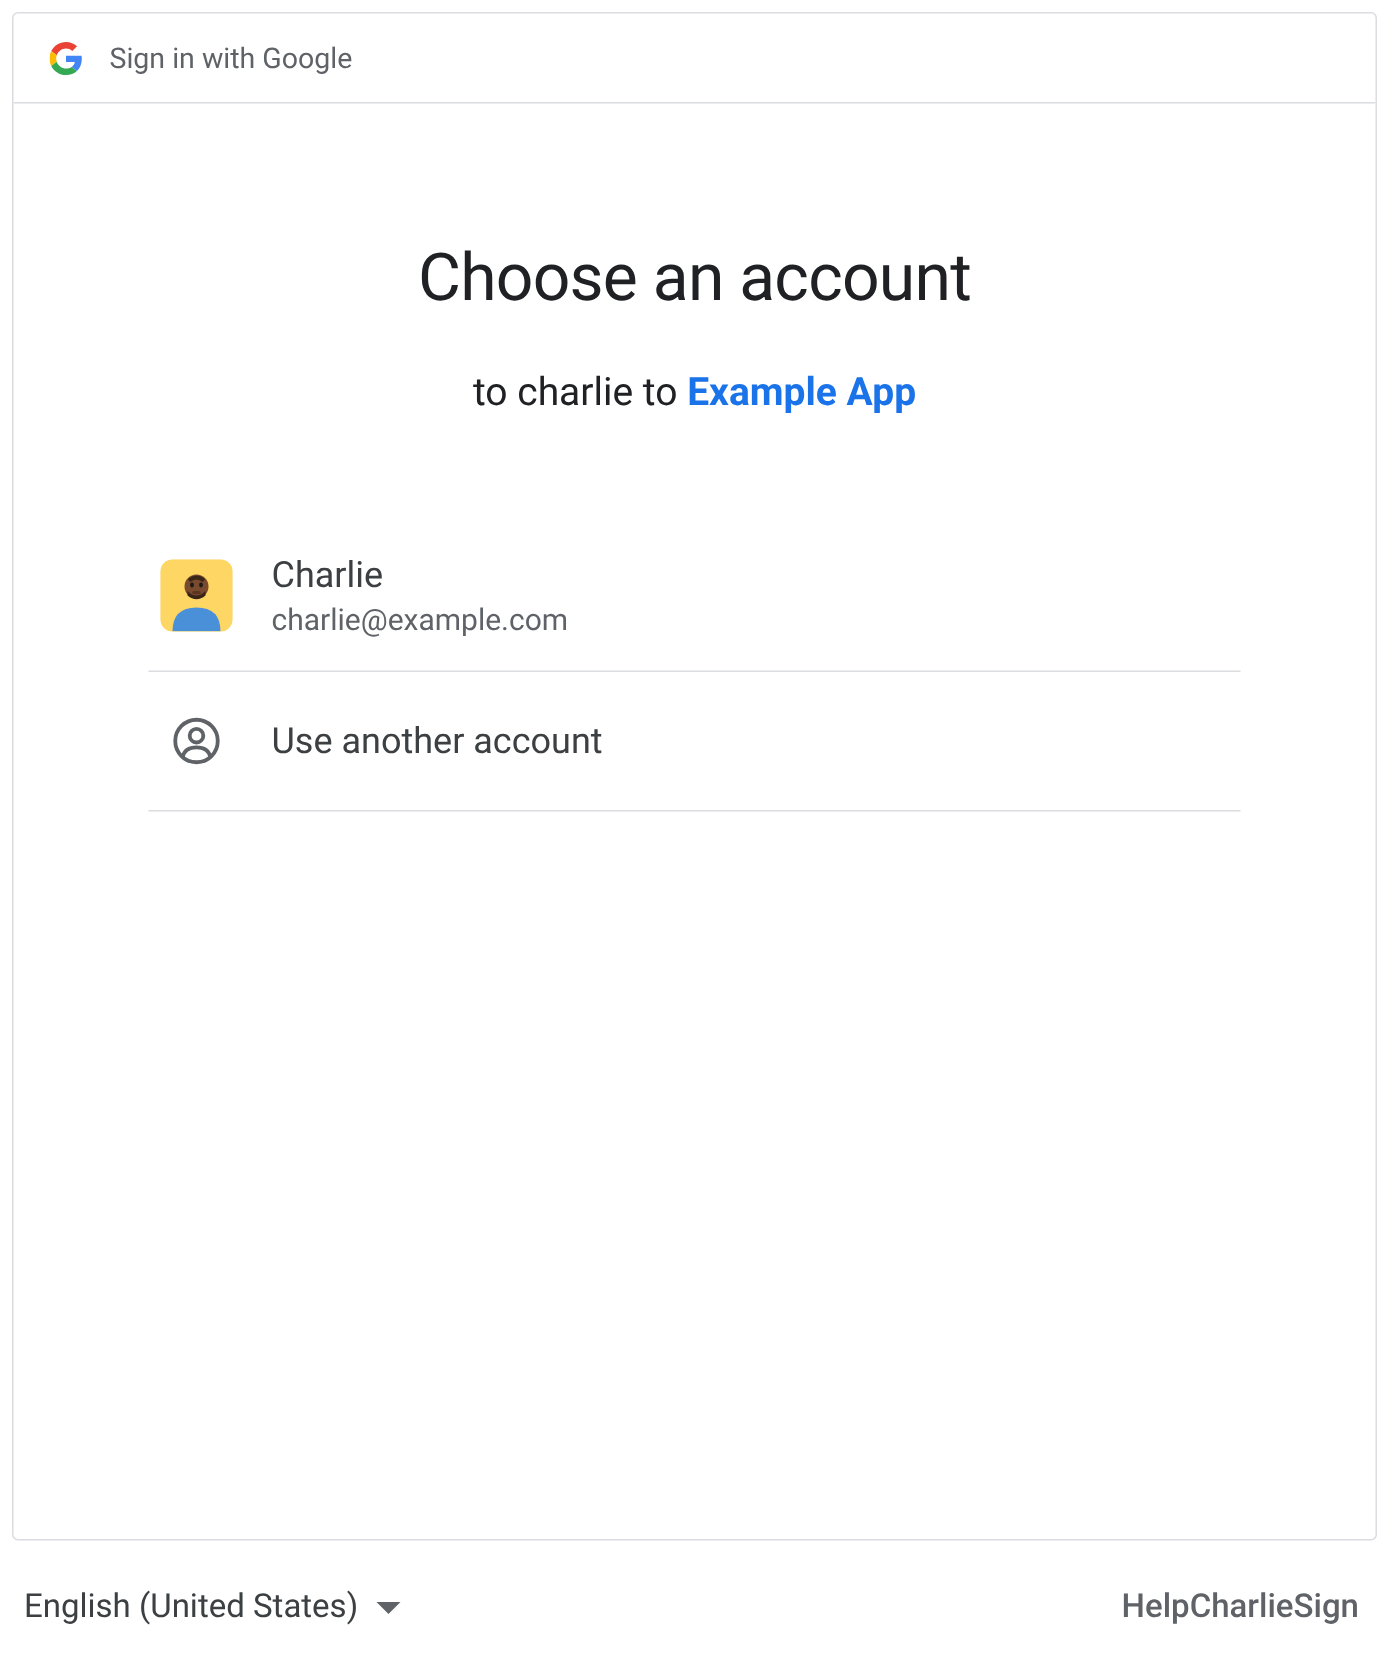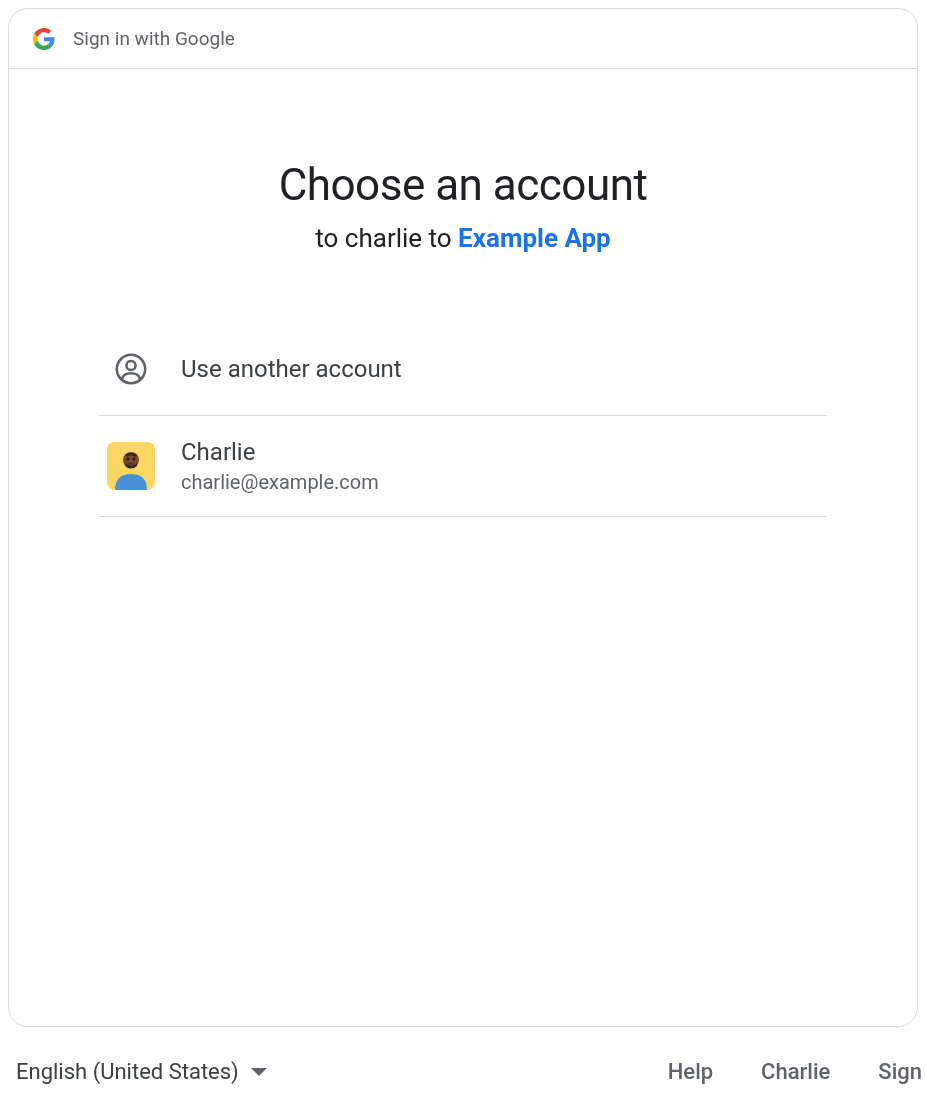--- a/index.html
+++ b/index.html
@@ -13,21 +13,21 @@
       background: #fff;
       width: 926px;
       height: 1108px;
       display: flex;
       flex-direction: column;
     }
     
     .card {
       margin: 8px;
       border: 1px solid #dadce0;
-      border-radius: 20px;
+      border-radius: 4px;
       overflow: hidden;
       flex: 1;
       display: flex;
       flex-direction: column;
     }
     
     .card-header {
       display: flex;
       align-items: center;
       padding: 18px 24px;
@@ -49,21 +49,21 @@
     
     .card-body {
       padding: 90px 40px 40px;
       text-align: center;
     }
     
     .main-heading {
       font-size: 44px;
       font-weight: 400;
       color: #202124;
-      margin-bottom: 12px;
+      margin-bottom: 36px;
       letter-spacing: -0.5px;
     }
     
     .subheading {
       font-size: 26px;
       color: #202124;
       font-weight: 400;
     }
     
     .app-link {
@@ -137,21 +137,21 @@
     .another-account-label {
       font-size: 24px;
       color: #3c4043;
       font-weight: 400;
     }
     
     .footer {
       display: flex;
       justify-content: space-between;
       align-items: center;
-      padding: 24px 4px 24px 16px;
+      padding: 24px 20px 24px 16px;
     }
     
     .language-selector {
       display: flex;
       align-items: center;
       gap: 12px;
       color: #3c4043;
       font-size: 22px;
       cursor: pointer;
     }
@@ -159,21 +159,20 @@
     .dropdown-icon {
       width: 0;
       height: 0;
       border-left: 8px solid transparent;
       border-right: 8px solid transparent;
       border-top: 8px solid #5f6368;
     }
     
     .footer-links {
       display: flex;
-      gap: 48px;
     }
     
     .footer-link {
       color: #5f6368;
       font-size: 22px;
       text-decoration: none;
       font-weight: 500;
       cursor: pointer;
     }
   </style>
@@ -193,49 +192,49 @@
     <span class="header-title">Sign in with Google</span>
   </div>
 
   <div class="card-body">
     <h1 class="main-heading">Choose an account</h1>
     <p class="subheading">
       <span>to charlie to </span><a href="#" class="app-link">Example App</a>
     </p>
 
     <div class="account-list">
-      <div class="account-item">
-        <div class="another-account-icon">
-          <svg viewBox="0 0 24 24" fill="none" stroke="#5f6368" stroke-width="1.8">
-            <circle cx="12" cy="12" r="10"></circle>
-            <circle cx="12" cy="9.5" r="3.2"></circle>
-            <path d="M 5.5 19.5 Q 6.5 15 12 15 Q 17.5 15 18.5 19.5"></path>
-          </svg>
-        </div>
-        <span class="another-account-label">Use another account</span>
-      </div>
-
       <div class="account-item">
         <div class="avatar">
           <svg viewBox="0 0 48 48">
             <rect width="48" height="48" fill="#fdd663" rx="8"></rect>
             <circle cx="24" cy="18" r="8" fill="#7a4a2e"></circle>
             <path d="M 19 14 Q 24 10 29 14" stroke="#3a2618" stroke-width="2.5" fill="none"></path>
             <ellipse cx="21" cy="17" rx="1.3" ry="1.6" fill="#1a1a1a"></ellipse>
             <ellipse cx="27" cy="17" rx="1.3" ry="1.6" fill="#1a1a1a"></ellipse>
             <path d="M 18 21 Q 24 27 30 21 L 30 24 Q 24 29 18 24 Z" fill="#3a2618"></path>
             <ellipse cx="24" cy="22" rx="3" ry="1.2" fill="#5a3520"></ellipse>
             <path d="M 8 48 Q 8 32 24 32 Q 40 32 40 48 Z" fill="#4a90d9"></path>
           </svg>
         </div>
         <div class="account-info">
           <span class="account-name">Charlie</span>
           <span class="account-email">charlie@example.com</span>
         </div>
       </div>
+
+      <div class="account-item">
+        <div class="another-account-icon">
+          <svg viewBox="0 0 24 24" fill="none" stroke="#5f6368" stroke-width="1.8">
+            <circle cx="12" cy="12" r="10"></circle>
+            <circle cx="12" cy="9.5" r="3.2"></circle>
+            <path d="M 5.5 19.5 Q 6.5 15 12 15 Q 17.5 15 18.5 19.5"></path>
+          </svg>
+        </div>
+        <span class="another-account-label">Use another account</span>
+      </div>
     </div>
   </div>
 </div>
 
 <div class="footer">
   <div class="language-selector">
     <span>English (United States)</span>
     <span class="dropdown-icon"></span>
   </div>
   <div class="footer-links">

